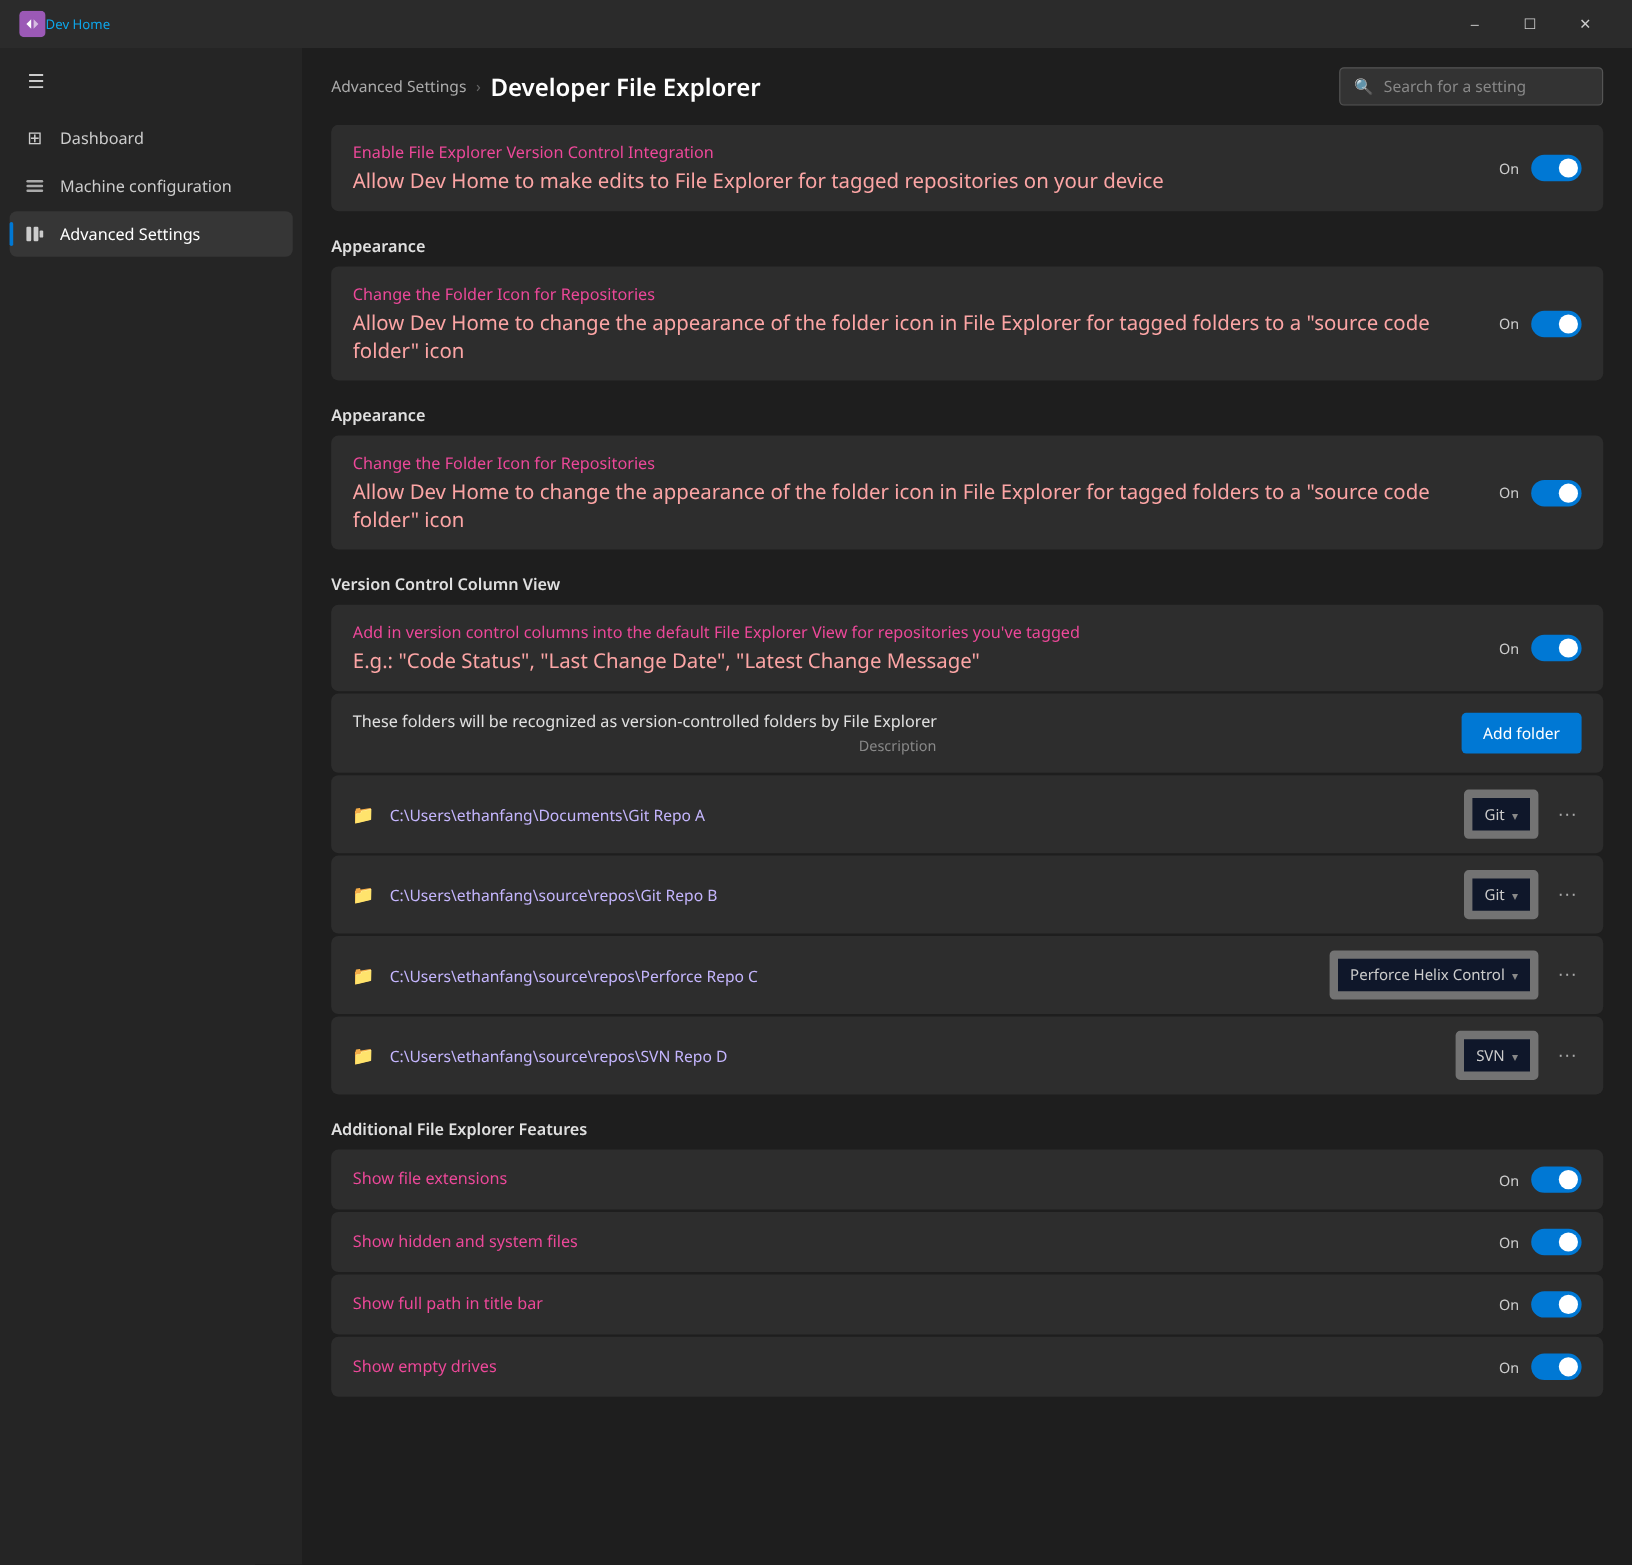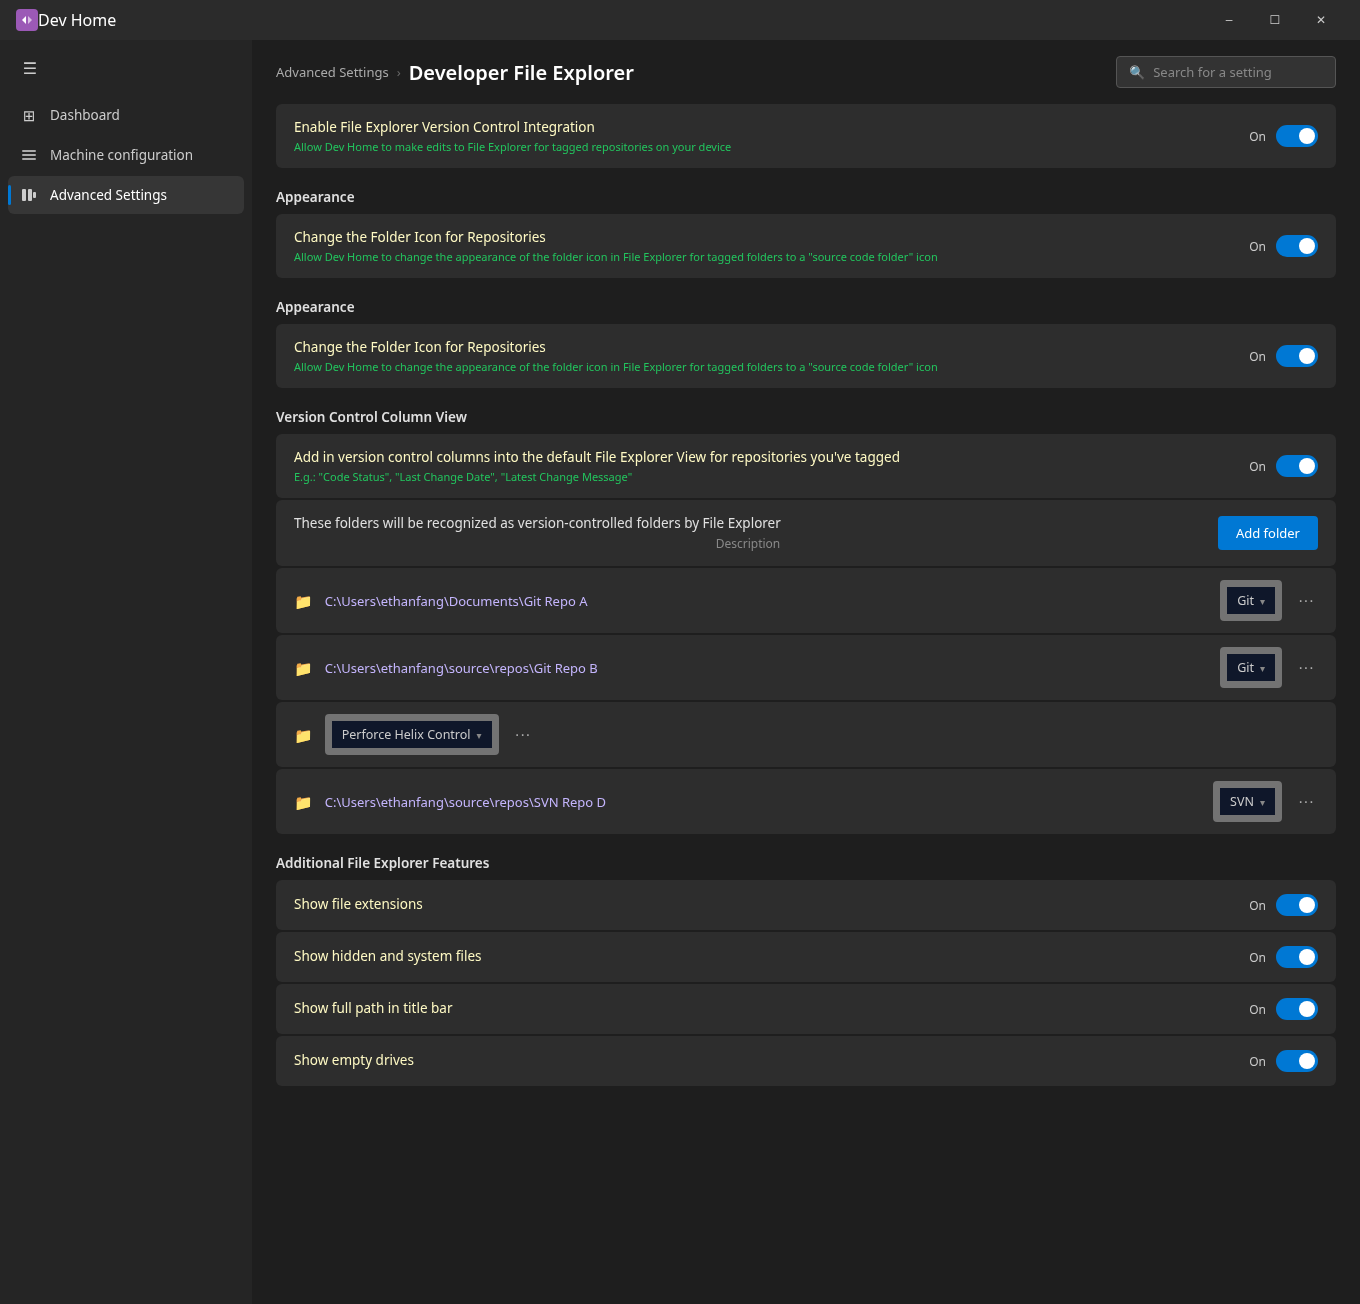--- a/index.html
+++ b/index.html
@@ -17,22 +17,22 @@
     .title-bar {
       background: #2b2b2b;
       height: 40px;
       display: flex;
       align-items: center;
       padding: 0 16px;
       flex-shrink: 0;
       -webkit-app-region: drag;
     }
     .title-bar-title {
-      font-size: 16px;
-      color: #ffffff;
+      font-size: 11px;
+      color: #0ea5e9;
       flex: 1;
     }
     .title-bar-controls {
       display: flex;
       gap: 0;
       -webkit-app-region: no-drag;
     }
     .title-bar-btn {
       width: 46px;
       height: 32px;
@@ -198,26 +198,26 @@
       padding: 14px 18px;
       margin-bottom: 2px;
       display: flex;
       align-items: center;
       justify-content: space-between;
       gap: 16px;
     }
     .setting-card-info { flex: 1; }
     .setting-card-title {
       font-size: 13.5px;
-      color: #fef9c3;
+      color: #ec4899;
       margin-bottom: 3px;
     }
     .setting-card-desc {
-      font-size: 11px;
-      color: #22c55e;
+      font-size: 17px;
+      color: #fca5a5;
     }
     .setting-card-control {
       display: flex;
       align-items: center;
       gap: 10px;
       flex-shrink: 0;
     }
     .on-label {
       font-size: 12px;
       color: #ccc;
@@ -468,20 +468,21 @@
         <span class="folder-path">C:\Users\ethanfang\source\repos\Git Repo B</span>
         <div class="vcs-dropdown">
           <span>Git</span>
           <span class="dropdown-arrow">▾</span>
         </div>
         <button class="more-btn">···</button>
       </div>
 
       <div class="folder-row">
         <span class="folder-icon-char">📁</span>
+        <span class="folder-path">C:\Users\ethanfang\source\repos\Perforce Repo C</span>
         <div class="vcs-dropdown vcs-dropdown-wide">
           <span>Perforce Helix Control</span>
           <span class="dropdown-arrow">▾</span>
         </div>
         <button class="more-btn">···</button>
       </div>
 
       <div class="folder-row">
         <span class="folder-icon-char">📁</span>
         <span class="folder-path">C:\Users\ethanfang\source\repos\SVN Repo D</span>

